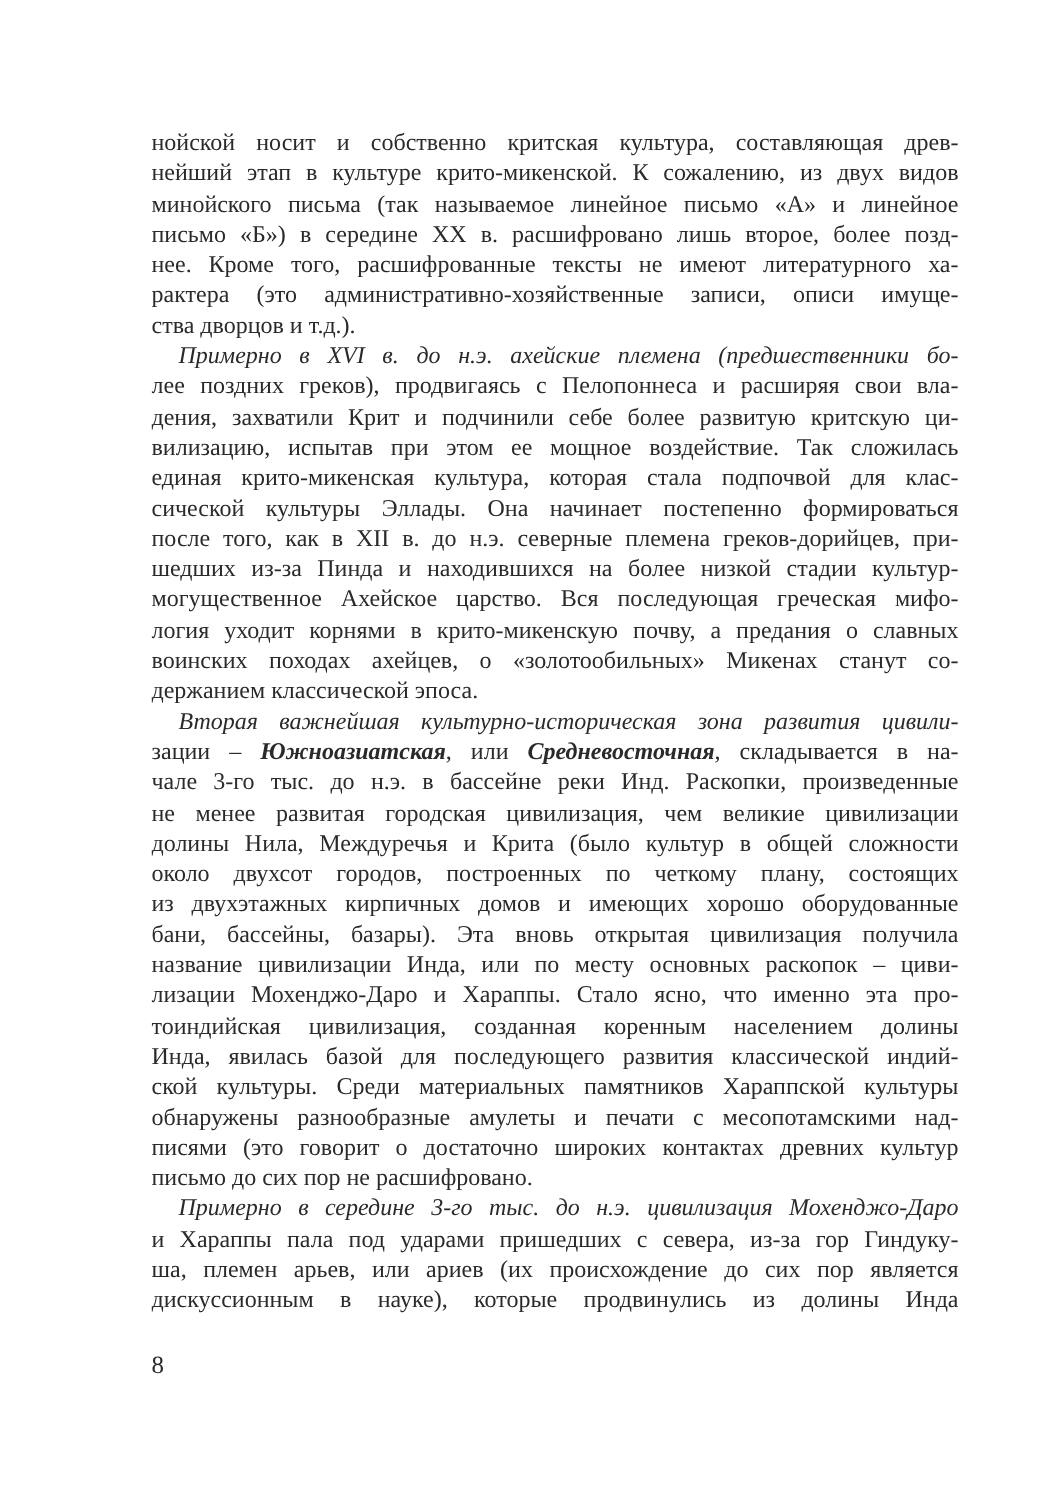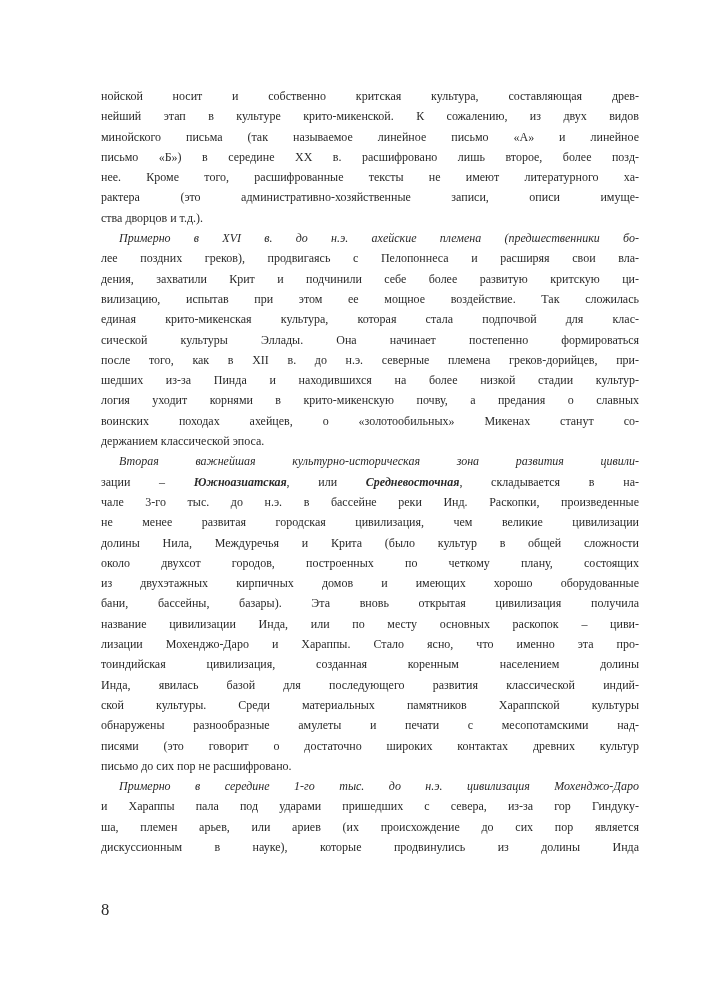--- a/index.html
+++ b/index.html
@@ -8,21 +8,21 @@
     background: #ffffff;
     position: relative;
     overflow: hidden;
   }
   .page {
     position: absolute;
     left: 101px;
     top: 86px;
     width: 538px;
     font-family: "Liberation Serif", "DejaVu Serif", serif;
-    font-size: 12px;
+    font-size: 16px;
     line-height: 20.3px;
     color: #2a2a2a;
   }
   .line {
     display: block;
     height: 20.3px;
     white-space: nowrap;
     text-align: justify;
     text-align-last: justify;
     overflow: hidden;
@@ -57,20 +57,21 @@
 
   <div>
     <span class="line indent">Примерно в XVI в. до н.э. ахейские племена (предшественники бо-</span>
     <span class="line">лее поздних греков), продвигаясь с Пелопоннеса и расширяя свои вла-</span>
     <span class="line">дения, захватили Крит и подчинили себе более развитую критскую ци-</span>
     <span class="line">вилизацию, испытав при этом ее мощное воздействие. Так сложилась</span>
     <span class="line">единая крито-микенская культура, которая стала подпочвой для клас-</span>
     <span class="line">сической культуры Эллады. Она начинает постепенно формироваться</span>
     <span class="line">после того, как в XII в. до н.э. северные племена греков-дорийцев, при-</span>
     <span class="line">шедших из-за Пинда и находившихся на более низкой стадии культур-</span>
+    <span class="line">могущественное Ахейское царство. Вся последующая греческая мифо-</span>
     <span class="line">логия уходит корнями в крито-микенскую почву, а предания о славных</span>
     <span class="line">воинских походах ахейцев, о «золотообильных» Микенах станут со-</span>
     <span class="line last">держанием классической эпоса.</span>
   </div>
 
   <div>
     <span class="line indent">Вторая важнейшая культурно-историческая зона развития цивили-</span>
     <span class="line"><span>зации – </span><span class="em">Южноазиатская</span><span>, или </span><span class="em">Средневосточная</span><span>, складывается в на-</span></span>
     <span class="line">чале 3-го тыс. до н.э. в бассейне реки Инд. Раскопки, произведенные</span>
     <span class="line">не менее развитая городская цивилизация, чем великие цивилизации</span>
@@ -82,20 +83,20 @@
     <span class="line">лизации Мохенджо-Даро и Хараппы. Стало ясно, что именно эта про-</span>
     <span class="line">тоиндийская цивилизация, созданная коренным населением долины</span>
     <span class="line">Инда, явилась базой для последующего развития классической индий-</span>
     <span class="line">ской культуры. Среди материальных памятников Хараппской культуры</span>
     <span class="line">обнаружены разнообразные амулеты и печати с месопотамскими над-</span>
     <span class="line">писями (это говорит о достаточно широких контактах древних культур</span>
     <span class="line last">письмо до сих пор не расшифровано.</span>
   </div>
 
   <div>
-    <span class="line indent">Примерно в середине 1-го тыс. до н.э. цивилизация Мохенджо-Даро</span>
+    <span class="line indent">Примерно в середине 3-го тыс. до н.э. цивилизация Мохенджо-Даро</span>
     <span class="line">и Хараппы пала под ударами пришедших с севера, из-за гор Гиндуку-</span>
     <span class="line">ша, племен арьев, или ариев (их происхождение до сих пор является</span>
     <span class="line">дискуссионным в науке), которые продвинулись из долины Инда</span>
   </div>
 </div>
 
 <div class="page-number">8</div>
 
 </body></html>

